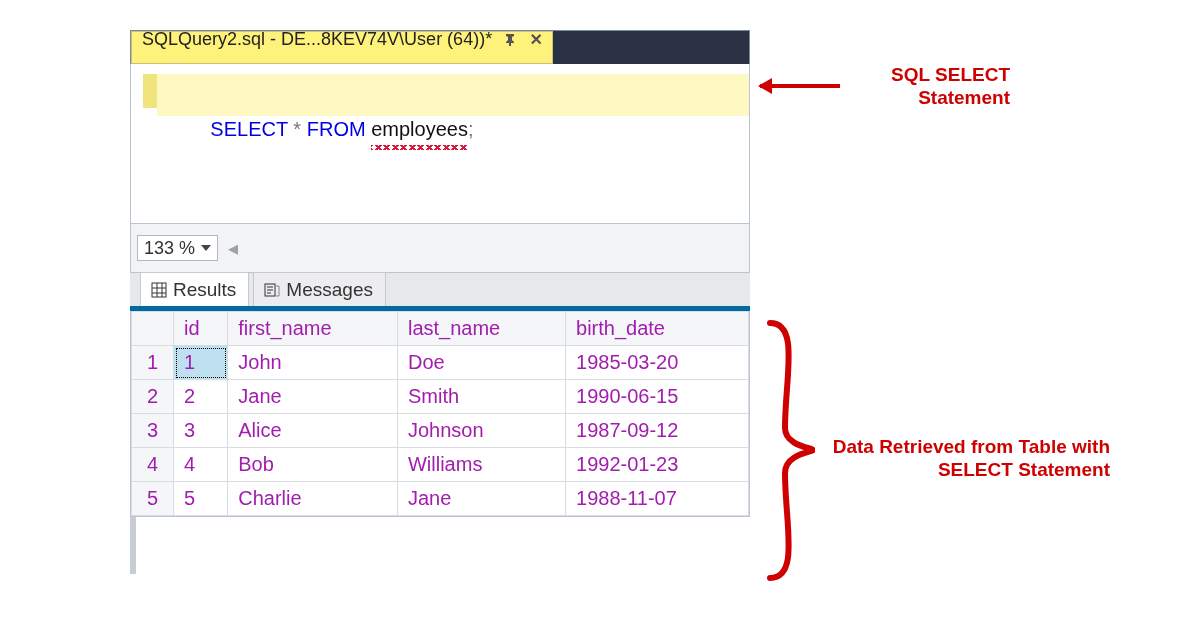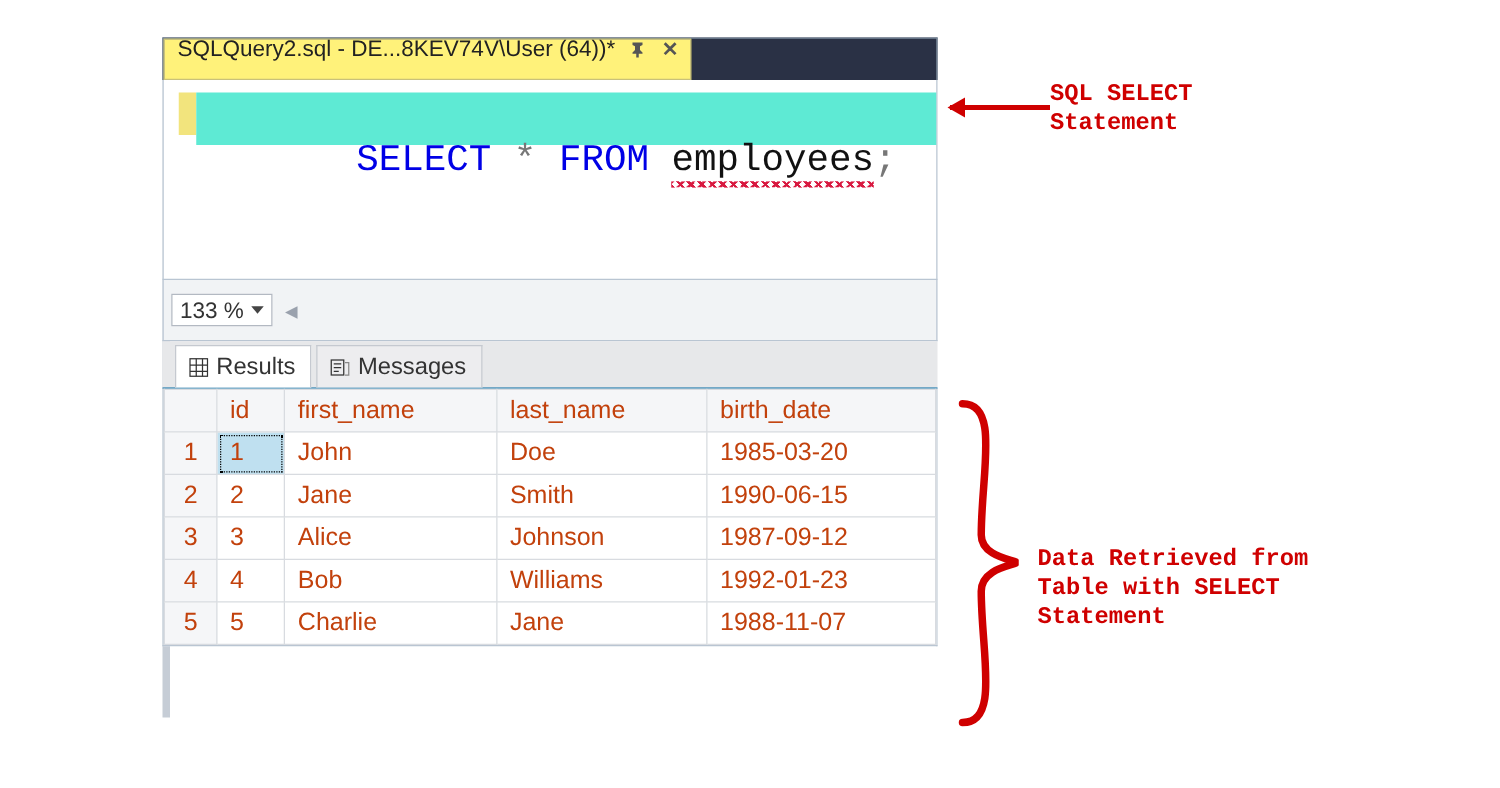--- a/index.html
+++ b/index.html
@@ -53,25 +53,25 @@
     padding: 10px 0 0 0;
     display: flex;
   }
   .editor-marker {
     width: 14px;
     background: #f2e47d;
     height: 34px;
     margin-left: 12px;
   }
   .code {
-    font-family: Liberation Mono, monospace;
-    font-size: 30px;
+    font-family: Liberation Sans, sans-serif;
+    font-size: 20px;
     padding: 4px 8px 6px 20px;
     white-space: pre;
-    background: #5eead4;
+    background: #fef9c3;
     flex: 1;
     max-height: 42px;
     line-height: 34px;
   }
   .kw-blue { color: #0000e6; }
   .kw-gray { color: #777; }
   .kw-black { color: #111; }
   .squiggle {
     position: relative;
     display: inline-block;
@@ -109,21 +109,21 @@
     gap: 6px;
   }
   .chev-down {
     width: 0; height: 0;
     border-left: 5px solid transparent;
     border-right: 5px solid transparent;
     border-top: 6px solid #444;
   }
   .result-tabs {
     display: flex;
-    border-bottom: 1px solid #0369a1;
+    border-bottom: 5px solid #0369a1;
     background: #e7e8ea;
     align-items: flex-end;
     padding-left: 10px;
     gap: 4px;
     height: 38px;
   }
   .rtab {
     display: flex;
     align-items: center;
     gap: 6px;
@@ -140,21 +140,21 @@
   .grid-icon svg, .msg-icon svg { display:block; }
   .results-panel {
     background: #fff;
     border: 1px solid #b9c5d2;
     border-top: none;
   }
   table.result {
     border-collapse: collapse;
     width: 100%;
     font-size: 20px;
-    color: #c2410c;
+    color: #a21caf;
   }
   table.result th, table.result td {
     border: 1px solid #d8dbe0;
     text-align: left;
     padding: 5px 10px;
     font-weight: normal;
     background: #fff;
   }
   table.result thead th {
     background: #f5f6f8;
@@ -170,24 +170,24 @@
     outline-offset: -3px;
     text-align: right;
     padding-right: 10px;
   }
   td.idcol { text-align: right; padding-right: 10px; }
 
   
   .annot {
     position: absolute;
     color: #cf0000;
-    font-family: Liberation Mono, monospace;
+    font-family: Liberation Sans, sans-serif;
     font-weight: 700;
     font-size: 19px;
-    text-align: left;
+    text-align: right;
     line-height: 1.2;
   }
   .annot.a1 { left: 840px; top: 64px; width: 170px; }
   .annot.a2 { left: 830px; top: 436px; width: 280px; }
   .arrow1 {
     position: absolute;
     left: 760px; top: 84px;
     width: 80px; height: 4px;
     background: #cf0000;
   }

